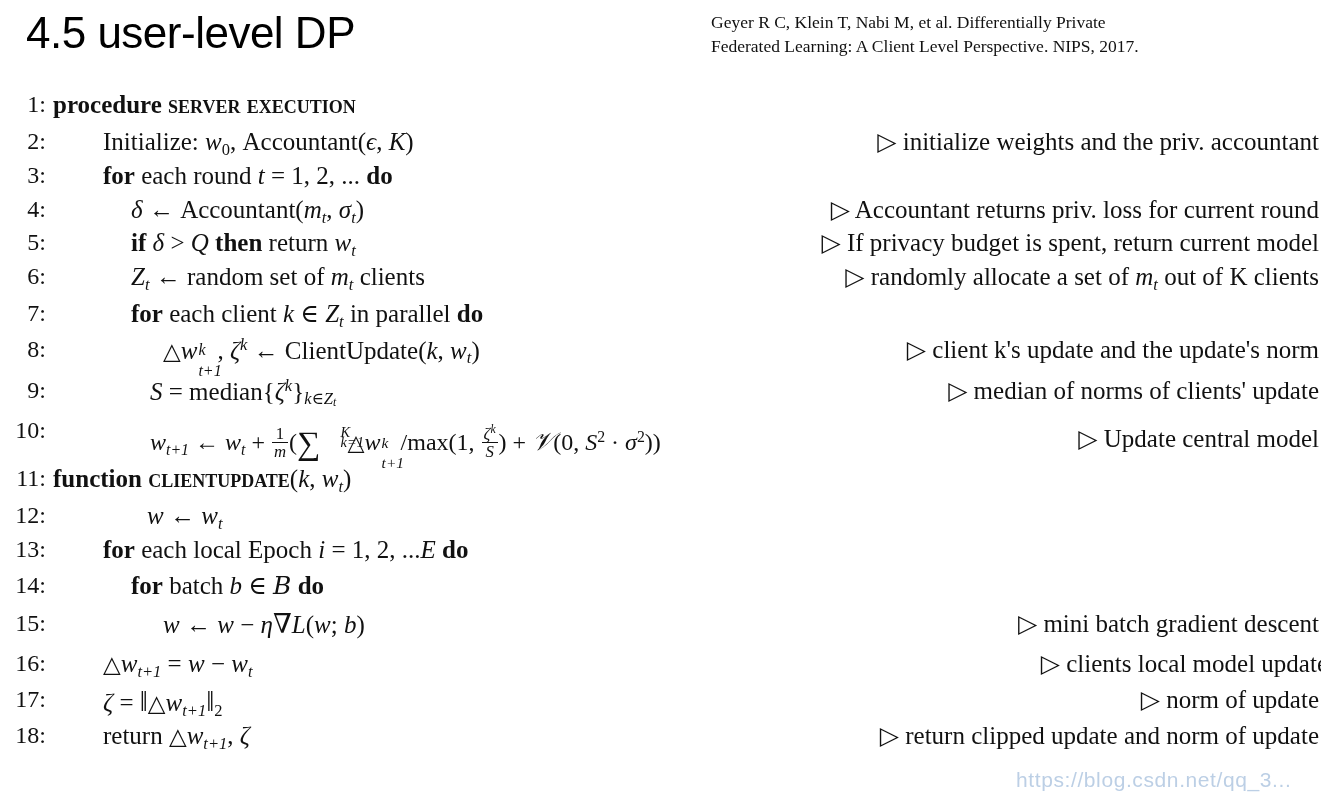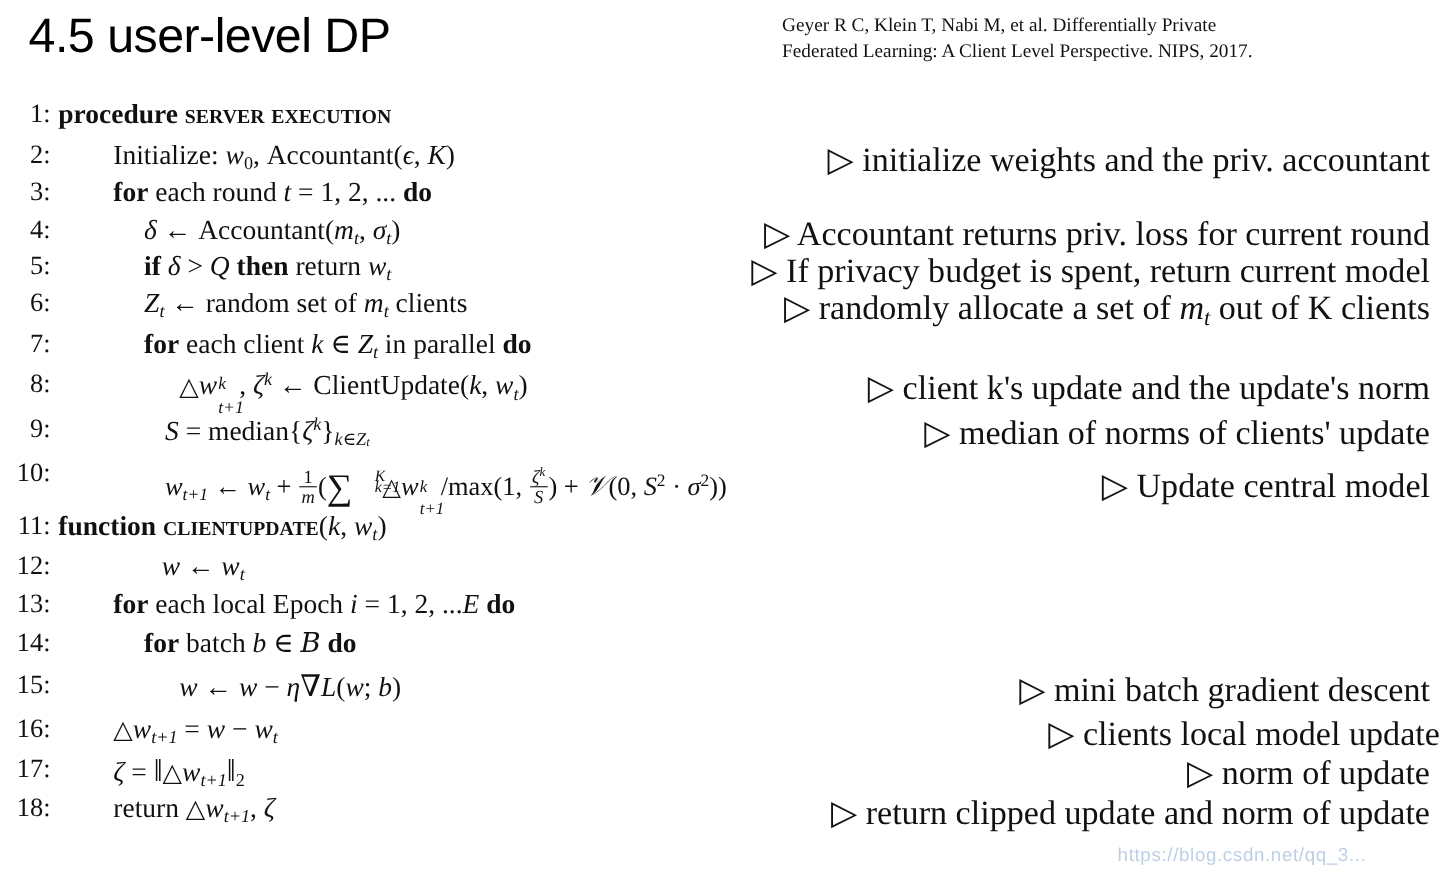--- a/index.html
+++ b/index.html
@@ -71,24 +71,24 @@
   }
   .code {
     position: absolute;
     top: 0;
     white-space: nowrap;
     font-size: 25px;
     color: #111;
   }
   .comment {
     position: absolute;
-    right: 21px;
+    right: 2px;
     top: 0;
     white-space: nowrap;
-    font-size: 31px;
+    font-size: 25px;
     color: #111;
   }
   .kw { font-weight: bold; }
   .sc {
     font-variant: small-caps;
     text-transform: lowercase;
     font-size: 25px;
     font-weight: bold;
   }
   .sc::first-letter { font-size: 1em; }
@@ -163,21 +163,21 @@
     white-space: nowrap;
   }
   .bigsum .sumpad { display: inline-block; width: 0.62em; }
 
   
   #watermark {
     position: absolute;
     left: 1016px;
     top: 768px;
     font-family: "Liberation Sans", "DejaVu Sans", sans-serif;
-    font-size: 17px;
+    font-size: 21px;
     letter-spacing: 0.6px;
     color: #b9cde4;
     white-space: nowrap;
     z-index: 0;
     opacity: 0.95;
   }
   #algorithm, #header { z-index: 2; }
 </style>
 </head>
 <body>

